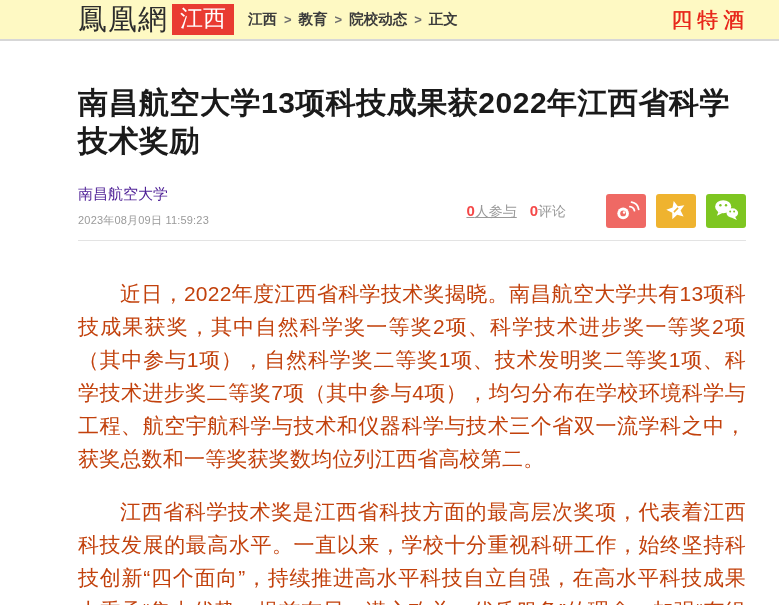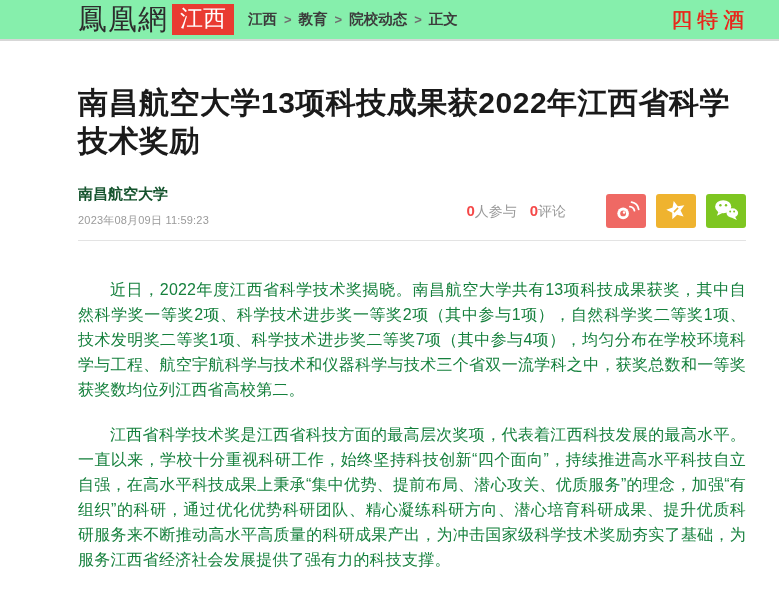--- a/index.html
+++ b/index.html
@@ -6,21 +6,21 @@
   html,body { background:#fff; }
   body {
     width:779px; height:605px; overflow:hidden; position:relative;
     font-family:"Liberation Sans","DejaVu Sans",sans-serif;
     -webkit-font-smoothing:antialiased;
   }
   
   .header {
     height:41px; display:flex; align-items:center;
     padding:0 30px 0 78px; border-bottom:2px solid #d7d7d7;
-    background:#86efac;
+    background:#fef9c3;
   }
   .logo { display:flex; align-items:center; cursor:pointer; }
   .logo-text {
     font-family:"Liberation Serif","DejaVu Serif",serif;
     font-size:29px; color:#2d2d2d; letter-spacing:1px; line-height:1;
   }
   .logo-badge {
     margin-left:4px; background:#e93b31; color:#fff;
     font-family:"Liberation Serif","DejaVu Serif",serif;
     font-size:23px; line-height:1.2; padding:1px 8px 2px;
@@ -34,39 +34,39 @@
     text-shadow:0.5px 0 0 #e8291c;
   }
   
   .main { padding:0 33px 0 78px; }
   .title {
     margin-top:43px; font-size:30px; font-weight:bold; color:#1a1a1a;
     letter-spacing:0.5px; line-height:1.25;
   }
   .meta-row { margin-top:26px; display:flex; justify-content:space-between; align-items:flex-end; }
   .meta-left { }
-  .source { font-size:15px; font-weight:bold; color:#14532d; }
+  .source { font-size:15px; font-weight:normal; color:#4c1d95; }
   .pubtime { margin-top:9px; font-size:11px; color:#9a9a9a; letter-spacing:0.2px; }
   .meta-right { display:flex; align-items:center; }
   .stats { font-size:14px; color:#9a9a9a; margin-right:40px; white-space:nowrap; }
   .stat-num { color:#f54848; font-weight:bold; font-size:15px; }
   .stat-group { margin-left:9px; }
-  .stat-group:first-child { margin-left:0; }
+  .stat-group:first-child { margin-left:0;text-decoration:underline; }
   .share-btns { display:flex; gap:10px; }
   .share-btn {
     width:40px; height:34px; border-radius:3px; border:none; cursor:pointer;
     display:flex; align-items:center; justify-content:center; padding:0;
   }
   .btn-weibo  { background:#ef6964; }
   .btn-star   { background:#efb32f; }
   .btn-wechat { background:#7ec621; }
   .divider { margin-top:12px; border-bottom:1px solid #e3e3e3; }
   
   .body-text p {
-    font-size:16px; line-height:25px; color:#15803d;
+    font-size:21px; line-height:33px; color:#c2410c;
     text-indent:2em; text-align:justify; letter-spacing:0.2px;
   }
   .body-text p.p1 { margin-top:36px; }
   .body-text p.p2 { margin-top:20px; }
 </style>
 </head>
 <body>
 
 <div class="header">
   <div class="logo">

